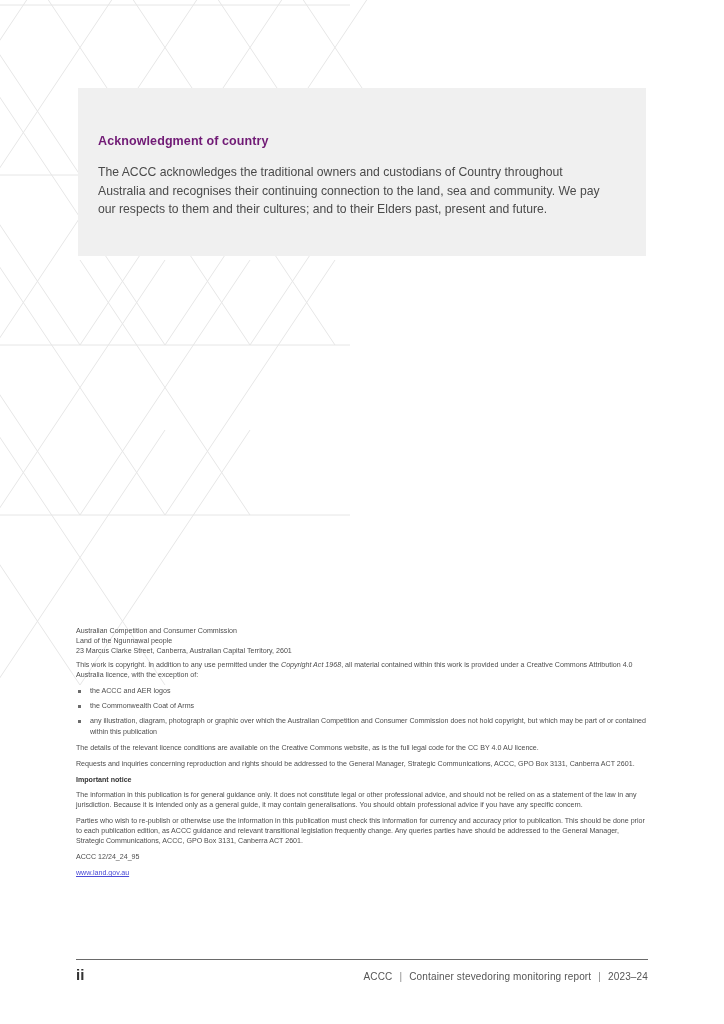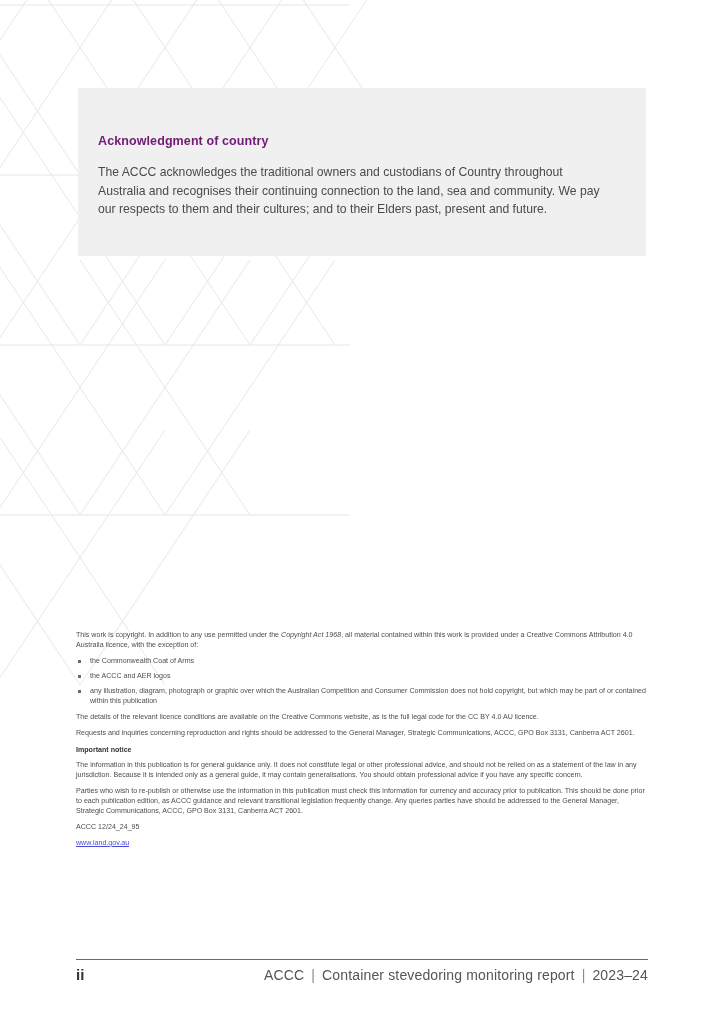--- a/index.html
+++ b/index.html
@@ -133,21 +133,21 @@
     display: flex;
     align-items: baseline;
     justify-content: space-between;
   }
   #page-number {
     font-size: 15px;
     font-weight: bold;
     color: #333333;
   }
   #footer-meta {
-    font-size: 14px;
+    font-size: 10px;
     color: #555555;
     letter-spacing: 0.15px;
     white-space: nowrap;
   }
   #footer-meta .sep {
     display: inline-block;
     padding: 0 7px;
     color: #8a8a8a;
   }
 </style>
@@ -202,31 +202,36 @@
     </g>
   </svg>
 
   <div id="ack-panel">
     <h2 id="ack-title">Acknowledgment of country</h2>
     <p id="ack-body">The ACCC acknowledges the traditional owners and custodians of Country throughout Australia and recognises their continuing connection to the land, sea and community. We pay our respects to them and their cultures; and to their Elders past, present and future.</p>
   </div>
 
   <div id="imprint">
 
+    <p class="tight">
+      <span class="addr-line">Australian Competition and Consumer Commission</span>
+      <span class="addr-line">Land of the Ngunnawal people</span>
+      <span class="addr-line">23 Marcus Clarke Street, Canberra, Australian Capital Territory, 2601</span>
+    </p>
 
     <div class="spacer-sm"></div>
 
 
     <p>
       <span>This work is copyright. In addition to any use permitted under the </span><em>Copyright Act 1968</em><span>, all material contained within this work is provided under a Creative Commons Attribution 4.0 Australia licence, with the exception of:</span>
     </p>
 
     <ul>
+      <li>the ACCC and AER logos</li>
       <li>the Commonwealth Coat of Arms</li>
-      <li>the ACCC and AER logos</li>
       <li>any illustration, diagram, photograph or graphic over which the Australian Competition and Consumer Commission does not hold copyright, but which may be part of or contained within this publication</li>
     </ul>
 
     <p>The details of the relevant licence conditions are available on the Creative Commons website, as is the full legal code for the CC BY 4.0 AU licence.</p>
 
     <p>Requests and inquiries concerning reproduction and rights should be addressed to the General Manager, Strategic Communications, ACCC, GPO Box 3131, Canberra ACT 2601.</p>
 
     <p class="notice-heading">Important notice</p>
 
     <p>The information in this publication is for general guidance only. It does not constitute legal or other professional advice, and should not be relied on as a statement of the law in any jurisdiction. Because it is intended only as a general guide, it may contain generalisations. You should obtain professional advice if you have any specific concern.</p>

